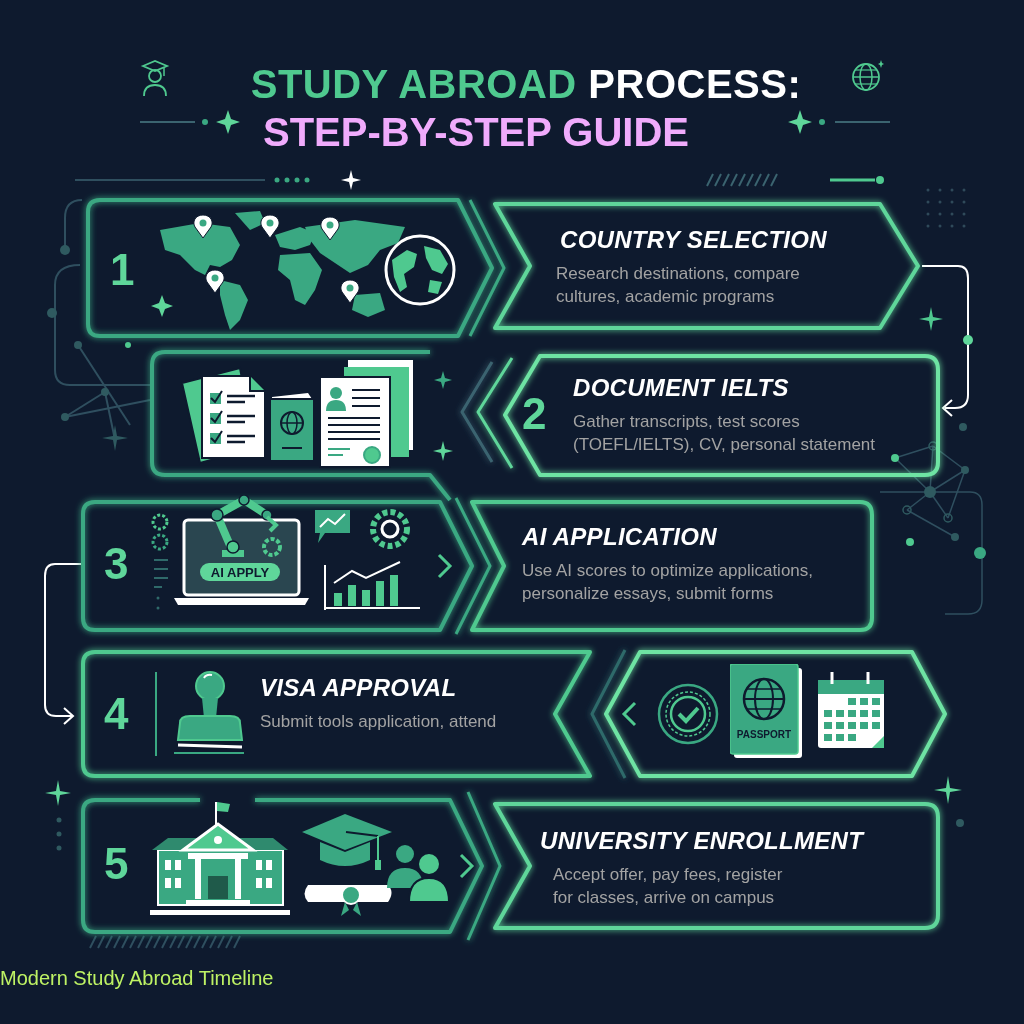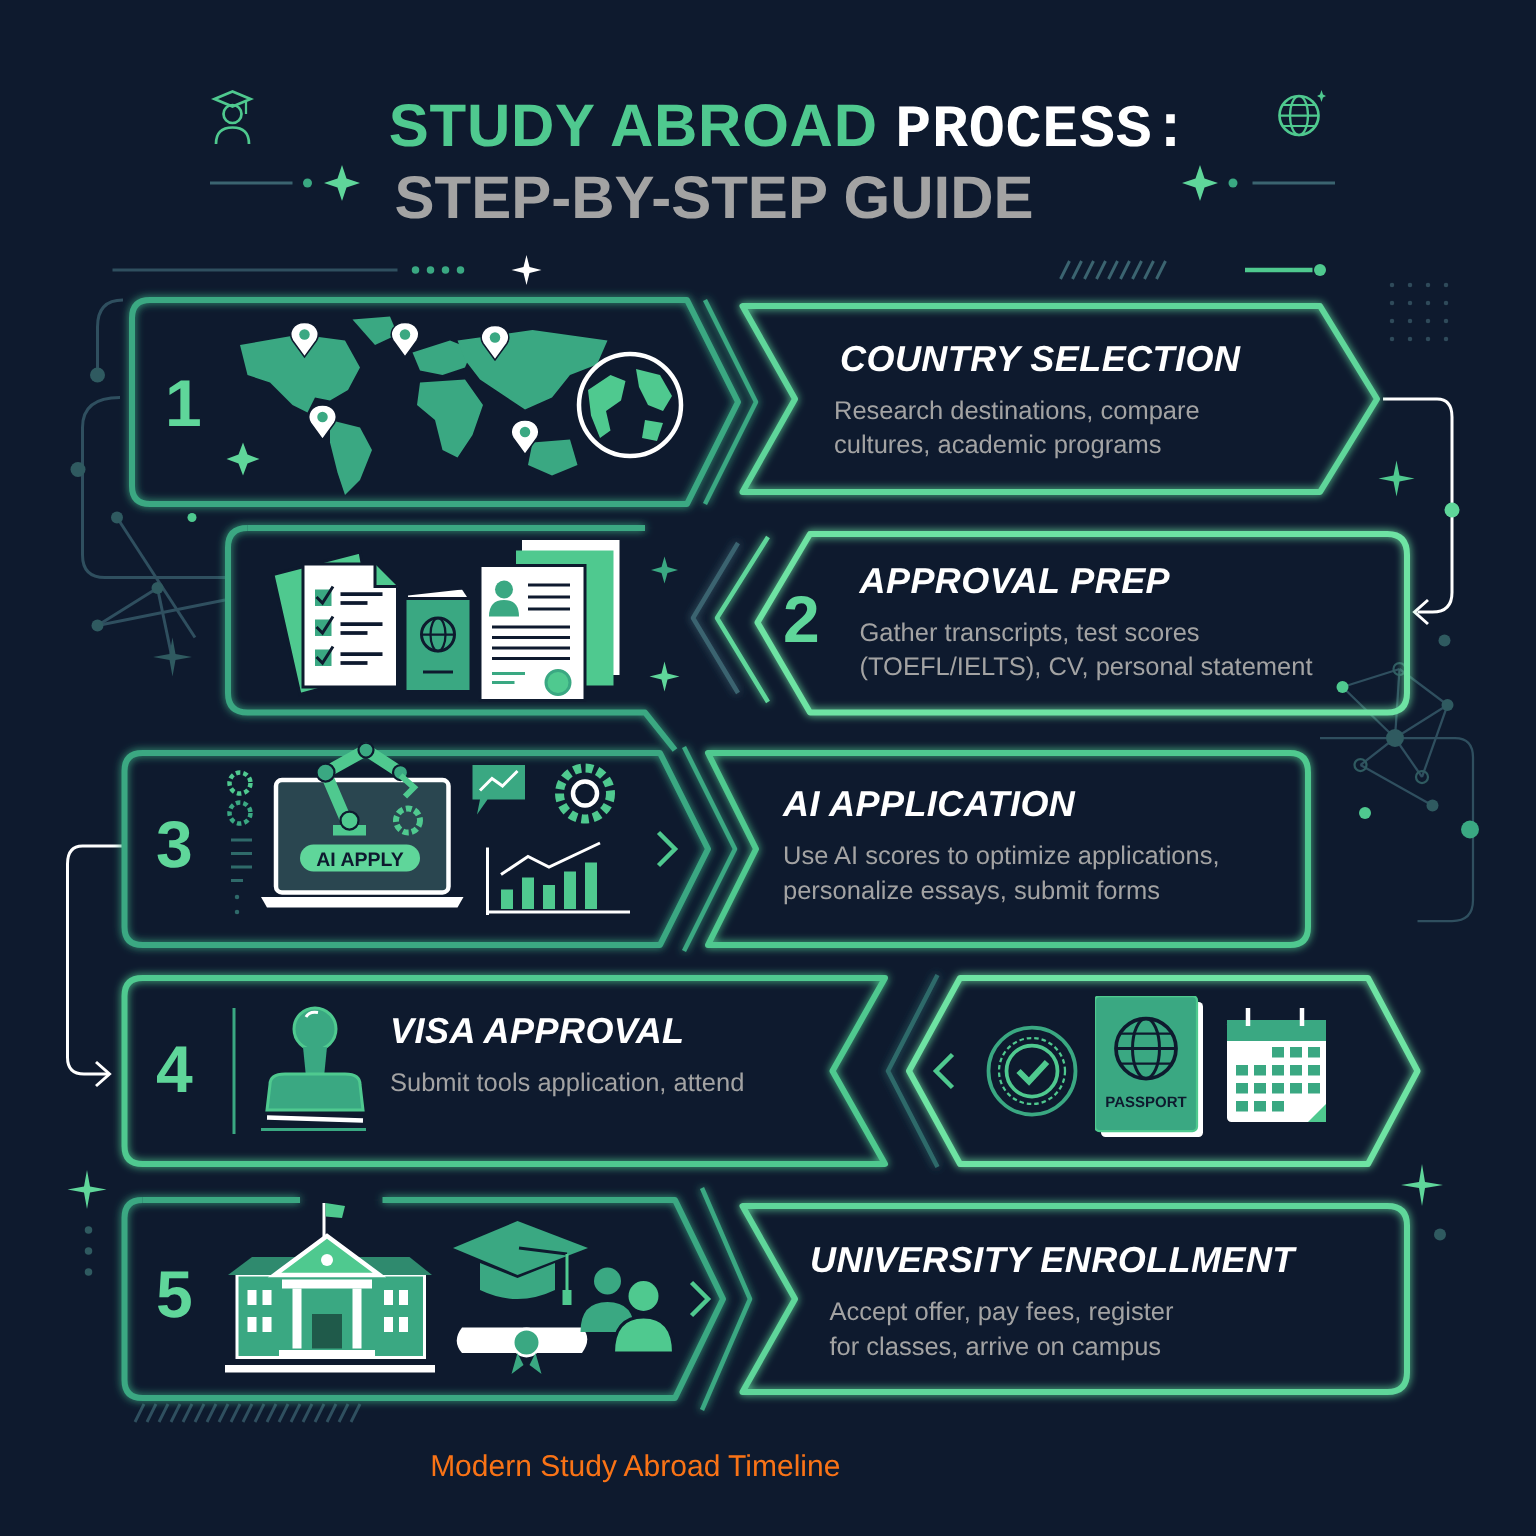--- a/index.html
+++ b/index.html
@@ -1,26 +1,26 @@
 <!DOCTYPE html>
 <html><head>
 <meta charset="utf-8">
 <style>
   html,body{margin:0;padding:0;}
   body{width:1024px;height:1024px;background:#0e1a2e;overflow:hidden;position:relative;font-family:"Liberation Sans","DejaVu Sans",sans-serif;color:#fff;}
   .bgsvg{position:absolute;left:0;top:0;width:1024px;height:1024px;}
   .title{position:absolute;left:0;top:60px;width:1024px;text-align:center;font-weight:700;font-size:40px;letter-spacing:0.5px;line-height:48px;}
   .title .green{color:#4fc98f;margin-left:28px;}
-  .title .white{color:#ffffff;font-family:Liberation Mono, monospace;}
-  .title2{position:absolute;left:0;top:108px;width:952px;text-align:center;font-weight:700;font-size:40px;line-height:48px;color:#a3a3a3;}
+  .title .white{color:#ffffff;}
+  .title2{position:absolute;left:0;top:108px;width:952px;text-align:center;font-weight:700;font-size:40px;line-height:48px;color:#f0abfc;}
   .hicon{position:absolute;}
   .num{position:absolute;font-weight:700;font-size:44px;color:#5fd69a;line-height:44px;}
   .head{position:absolute;font-weight:700;font-size:24px;color:#fff;letter-spacing:0.3px;white-space:nowrap;font-style:italic;}
   .desc{position:absolute;font-size:17px;line-height:23px;color:#a3a3a3;}
-  .footer{position:absolute;left:0;top:967px;width:847px;text-align:center;font-size:20px;color:#f97316;}
+  .footer{position:absolute;left:0;top:967px;width:847px;text-align:left;font-size:20px;color:#bef264;}
   .iconwrap{position:absolute;}
 </style>
 </head>
 <body>
 
 <svg class="bgsvg" viewBox="0 0 1024 1024">
   <defs>
     <filter id="glow" x="-10%" y="-10%" width="120%" height="120%">
       <feGaussianBlur stdDeviation="3" result="b"></feGaussianBlur>
       <feMerge>
@@ -286,21 +286,21 @@
         <line x1="10" y1="77" x2="62" y2="77"></line>
         <line x1="10" y1="84" x2="62" y2="84"></line>
       </g>
     <g stroke="#3aa882" stroke-width="2">
         <line x1="10" y1="94" x2="32" y2="94"></line>
         <line x1="10" y1="100" x2="25" y2="100"></line>
       </g>
     <circle cx="54" cy="100" r="8" fill="#4fc98f" stroke="#3aa882" stroke-width="2"></circle>
   </svg>
   <div class="num" style="left:522px;top:392px">2</div>
-  <div class="head" style="left:573px;top:374px">APPROVAL PREP</div>
+  <div class="head" style="left:573px;top:374px">DOCUMENT IELTS</div>
   <div class="desc" style="left:573px;top:410px">
     <div>Gather transcripts, test scores</div>
     <div>(TOEFL/IELTS), CV, personal statement</div>
   </div>
 </div>
 
 <div>
   <div class="num" style="left:104px;top:542px">3</div>
   <svg class="iconwrap" style="left:148px;top:510px" width="24" height="110" viewBox="0 0 24 110">
     <circle cx="12" cy="12" r="7" fill="none" stroke="#4fc98f" stroke-width="3" stroke-dasharray="3 2"></circle>

